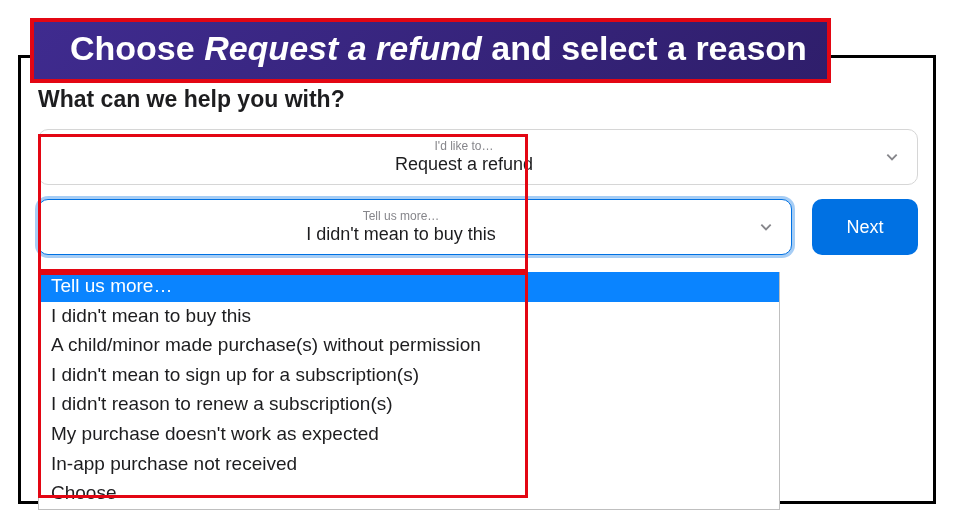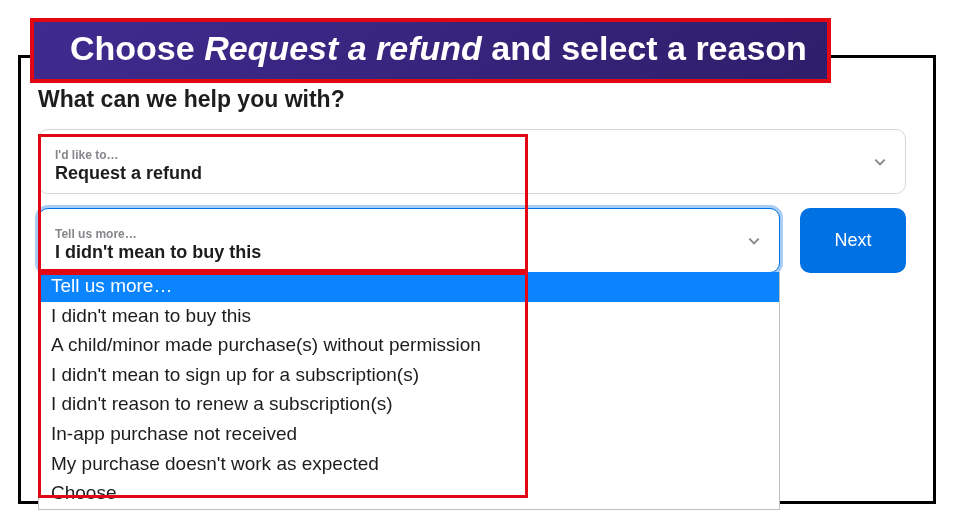--- a/index.html
+++ b/index.html
@@ -32,44 +32,43 @@
     color: #fff;
     font-size: 34px;
     font-weight: 700;
     line-height: 1.1;
   }
   .banner-text .italic { font-style: italic; }
   .content {
     position: absolute;
     top: 86px;
     left: 38px;
-    right: 48px;
+    right: 36px;
   }
   .heading {
     font-size: 23px;
     font-weight: 600;
     color: #1d1d1f;
     margin-bottom: 16px;
   }
   .form-row {
     display: flex;
     align-items: stretch;
     gap: 20px;
     margin-bottom: 14px;
   }
   .select-box {
     flex: 1;
     position: relative;
     background: #fff;
     border: 1px solid #d6d6d6;
     border-radius: 10px;
-    padding: 18px 44px 9px 16px;
+    padding: 9px 44px 9px 16px;
     font-family: inherit;
-    text-align: left;
-    font-weight: bold;
+    text-align: center;
   }
   .select-box.focused {
     border: 1px solid #0071e3;
     box-shadow: 0 0 0 3px rgba(0,113,227,0.35);
   }
   .select-label {
     font-size: 12px;
     color: #86868b;
     display: block;
     margin-bottom: 1px;
@@ -177,19 +176,19 @@
     <button class="next-btn">Next</button>
   </div>
 </div>
 
 <div class="dropdown-list">
   <div class="dropdown-item highlight">Tell us more…</div>
   <div class="dropdown-item">I didn't mean to buy this</div>
   <div class="dropdown-item">A child/minor made purchase(s) without permission</div>
   <div class="dropdown-item">I didn't mean to sign up for a subscription(s)</div>
   <div class="dropdown-item">I didn't reason to renew a subscription(s)</div>
+  <div class="dropdown-item">My purchase doesn't work as expected</div>
   <div class="dropdown-item">In-app purchase not received</div>
-  <div class="dropdown-item">My purchase doesn't work as expected</div>
   <div class="dropdown-item">Choose</div>
 </div>
 
 <div class="red-overlay top"></div>
 <div class="red-overlay bottom"></div>
 
 </body></html>

